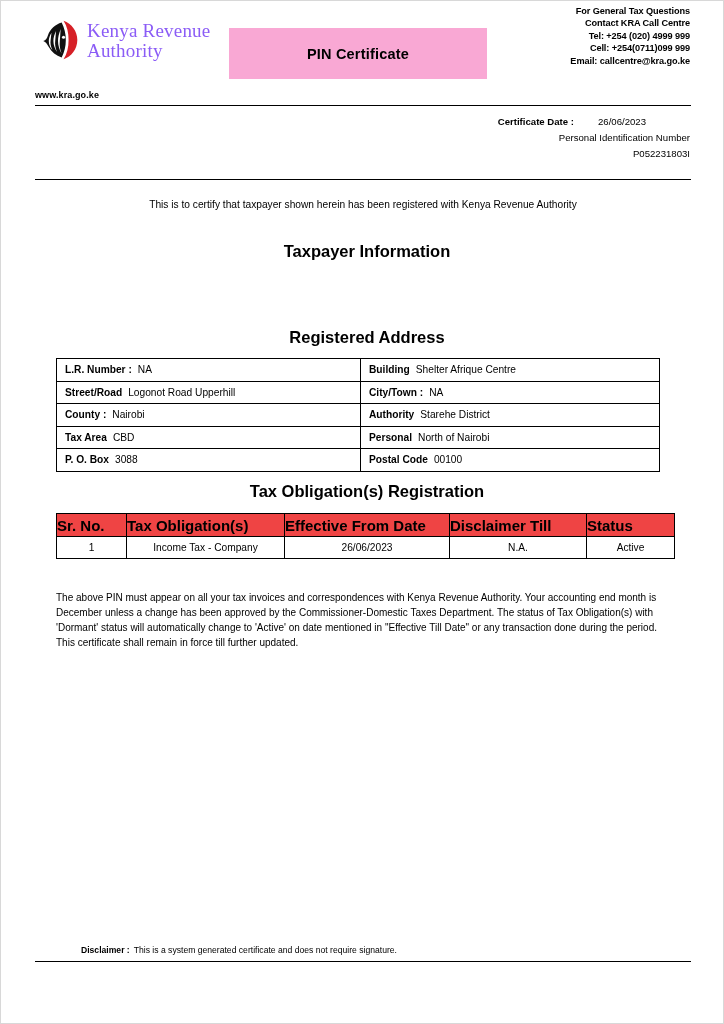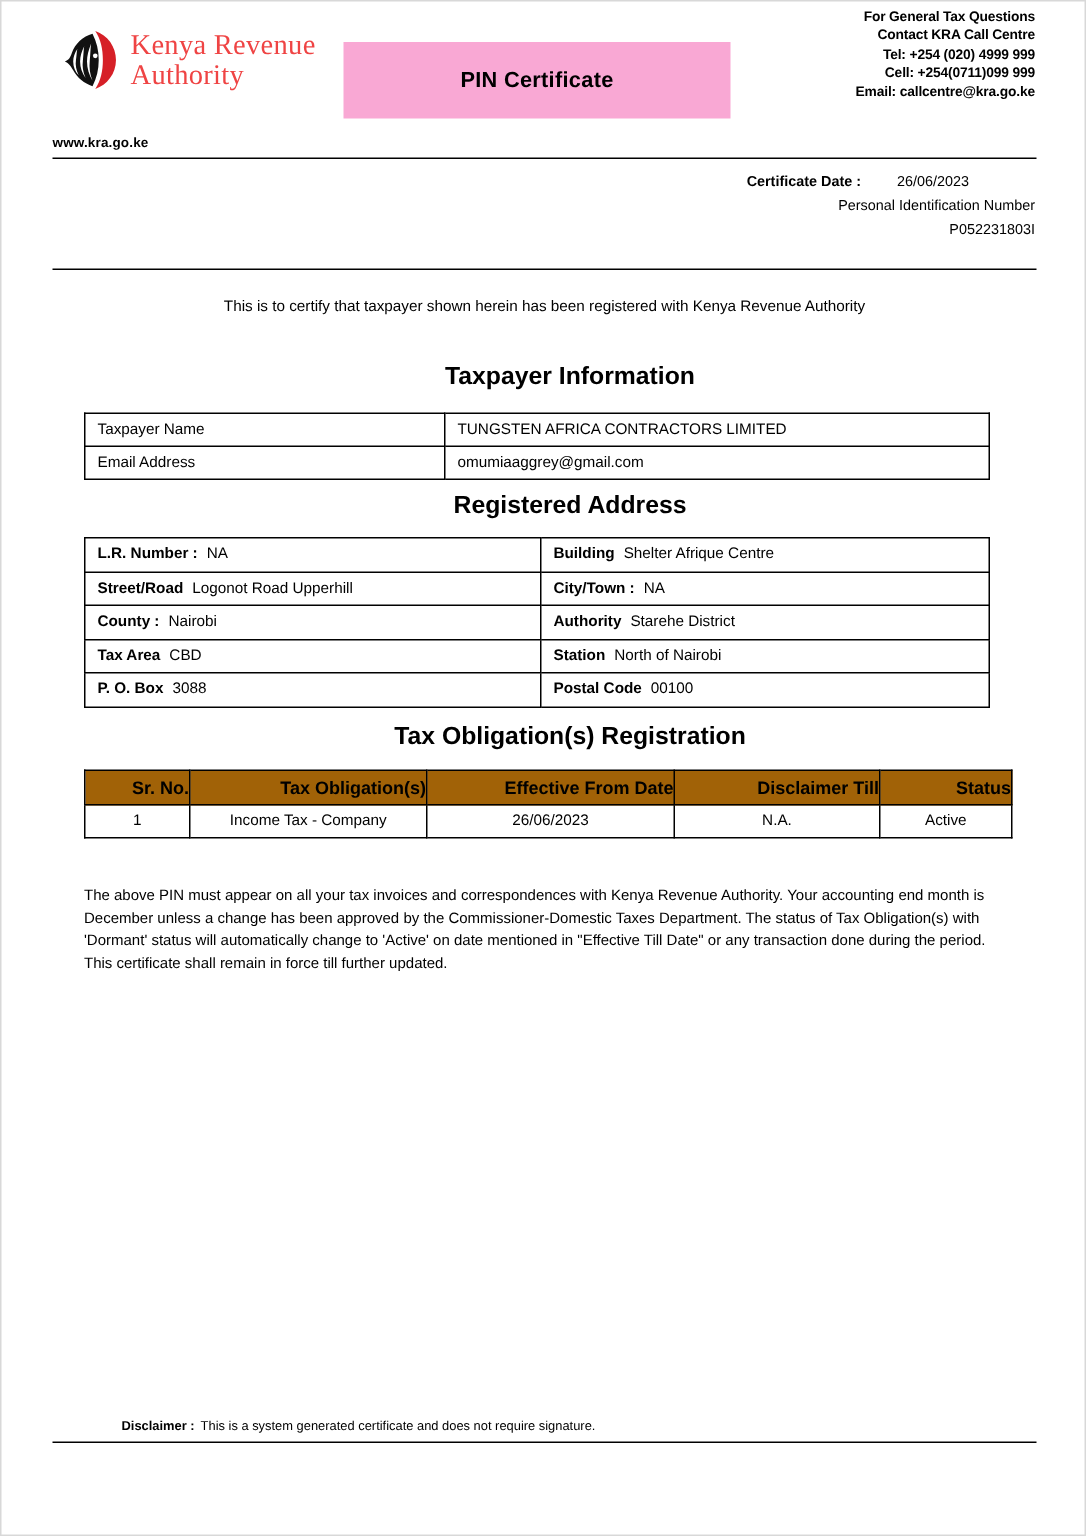--- a/index.html
+++ b/index.html
@@ -51,21 +51,21 @@
     height: 46px;
     flex: 0 0 46px;
     margin-right: 6px;
   }
   .logo-text {
     line-height: 1.0;
   }
   .logo-text .l1, .logo-text .l2 {
     font-family: "Liberation Serif", serif;
     font-weight: normal;
-    color: #ef4444;
+    color: #8b5cf6;
     letter-spacing: 0.2px;
   }
   .logo-text .l1 { font-size: 19px; display:block; }
   .logo-text .l2 { font-size: 19px; display:block; margin-top: 1px;}
 
   .title-box {
     position: absolute;
     left: 194px;
     top: 27px;
     width: 258px;
@@ -131,21 +131,21 @@
     position: absolute;
     left: 0; top: 198px;
     width: 656px;
     text-align: center;
     font-size: 10.2px;
   }
 
   
   .sec-head {
     position: absolute;
-    left: 17px;
+    left: 4px;
     width: 656px;
     text-align: center;
     font-size: 16.5px;
     font-weight: bold;
   }
   .sec-head.h1 { top: 241px; }
   .sec-head.h2 { top: 327px; }
   .sec-head.h3 { top: 481px; }
 
   
@@ -185,25 +185,25 @@
   .cell-pair .lbltxt { font-weight: bold; }
   .cell-pair .valtxt { font-weight: normal; padding-left: 6px; }
 
   
   #obligation-table {
     left: 21px;
     top: 512px;
     width: 618px;
   }
   #obligation-table th {
-    background: #a16207;
-    font-weight: bold;
-    text-align: right;
+    background: #ef4444;
+    font-weight: bold;
+    text-align: left;
     height: 23px;
-    font-size: 12px;
+    font-size: 15px;
     padding: 0;
   }
   #obligation-table td {
     text-align: center;
     height: 22px;
     padding: 0;
     font-size: 10.2px;
   }
 
   
@@ -276,36 +276,20 @@
       <div class="row2">Personal Identification Number</div>
       <div class="row3">P052231803I</div>
     </div>
 
     <div class="rule r2"></div>
 
     <div class="certify">This is to certify that taxpayer shown herein has been registered with Kenya Revenue Authority</div>
 
     <div class="sec-head h1">Taxpayer Information</div>
 
-    <table class="grid" id="taxpayer-table">
-      <colgroup>
-          <col style="width:240px">
-          <col style="width:363px">
-        </colgroup>
-      <tbody>
-        <tr>
-          <td class="lbl">Taxpayer Name</td>
-          <td>TUNGSTEN AFRICA CONTRACTORS LIMITED</td>
-        </tr>
-        <tr>
-          <td class="lbl">Email Address</td>
-          <td>omumiaaggrey@gmail.com</td>
-        </tr>
-      </tbody>
-    </table>
 
     <div class="sec-head h2">Registered Address</div>
 
     <table class="grid" id="address-table">
       <colgroup>
           <col style="width:304px">
           <col style="width:299px">
         </colgroup>
       <tbody>
         <tr>
@@ -330,21 +314,21 @@
           </td>
           <td class="cell-pair">
             <span class="lbltxt">Authority</span><span class="valtxt">Starehe District</span>
           </td>
         </tr>
         <tr>
           <td class="cell-pair">
             <span class="lbltxt">Tax Area</span><span class="valtxt">CBD</span>
           </td>
           <td class="cell-pair">
-            <span class="lbltxt">Station</span><span class="valtxt">North of Nairobi</span>
+            <span class="lbltxt">Personal</span><span class="valtxt">North of Nairobi</span>
           </td>
         </tr>
         <tr>
           <td class="cell-pair">
             <span class="lbltxt">P. O. Box</span><span class="valtxt">3088</span>
           </td>
           <td class="cell-pair">
             <span class="lbltxt">Postal Code</span><span class="valtxt">00100</span>
           </td>
         </tr>

